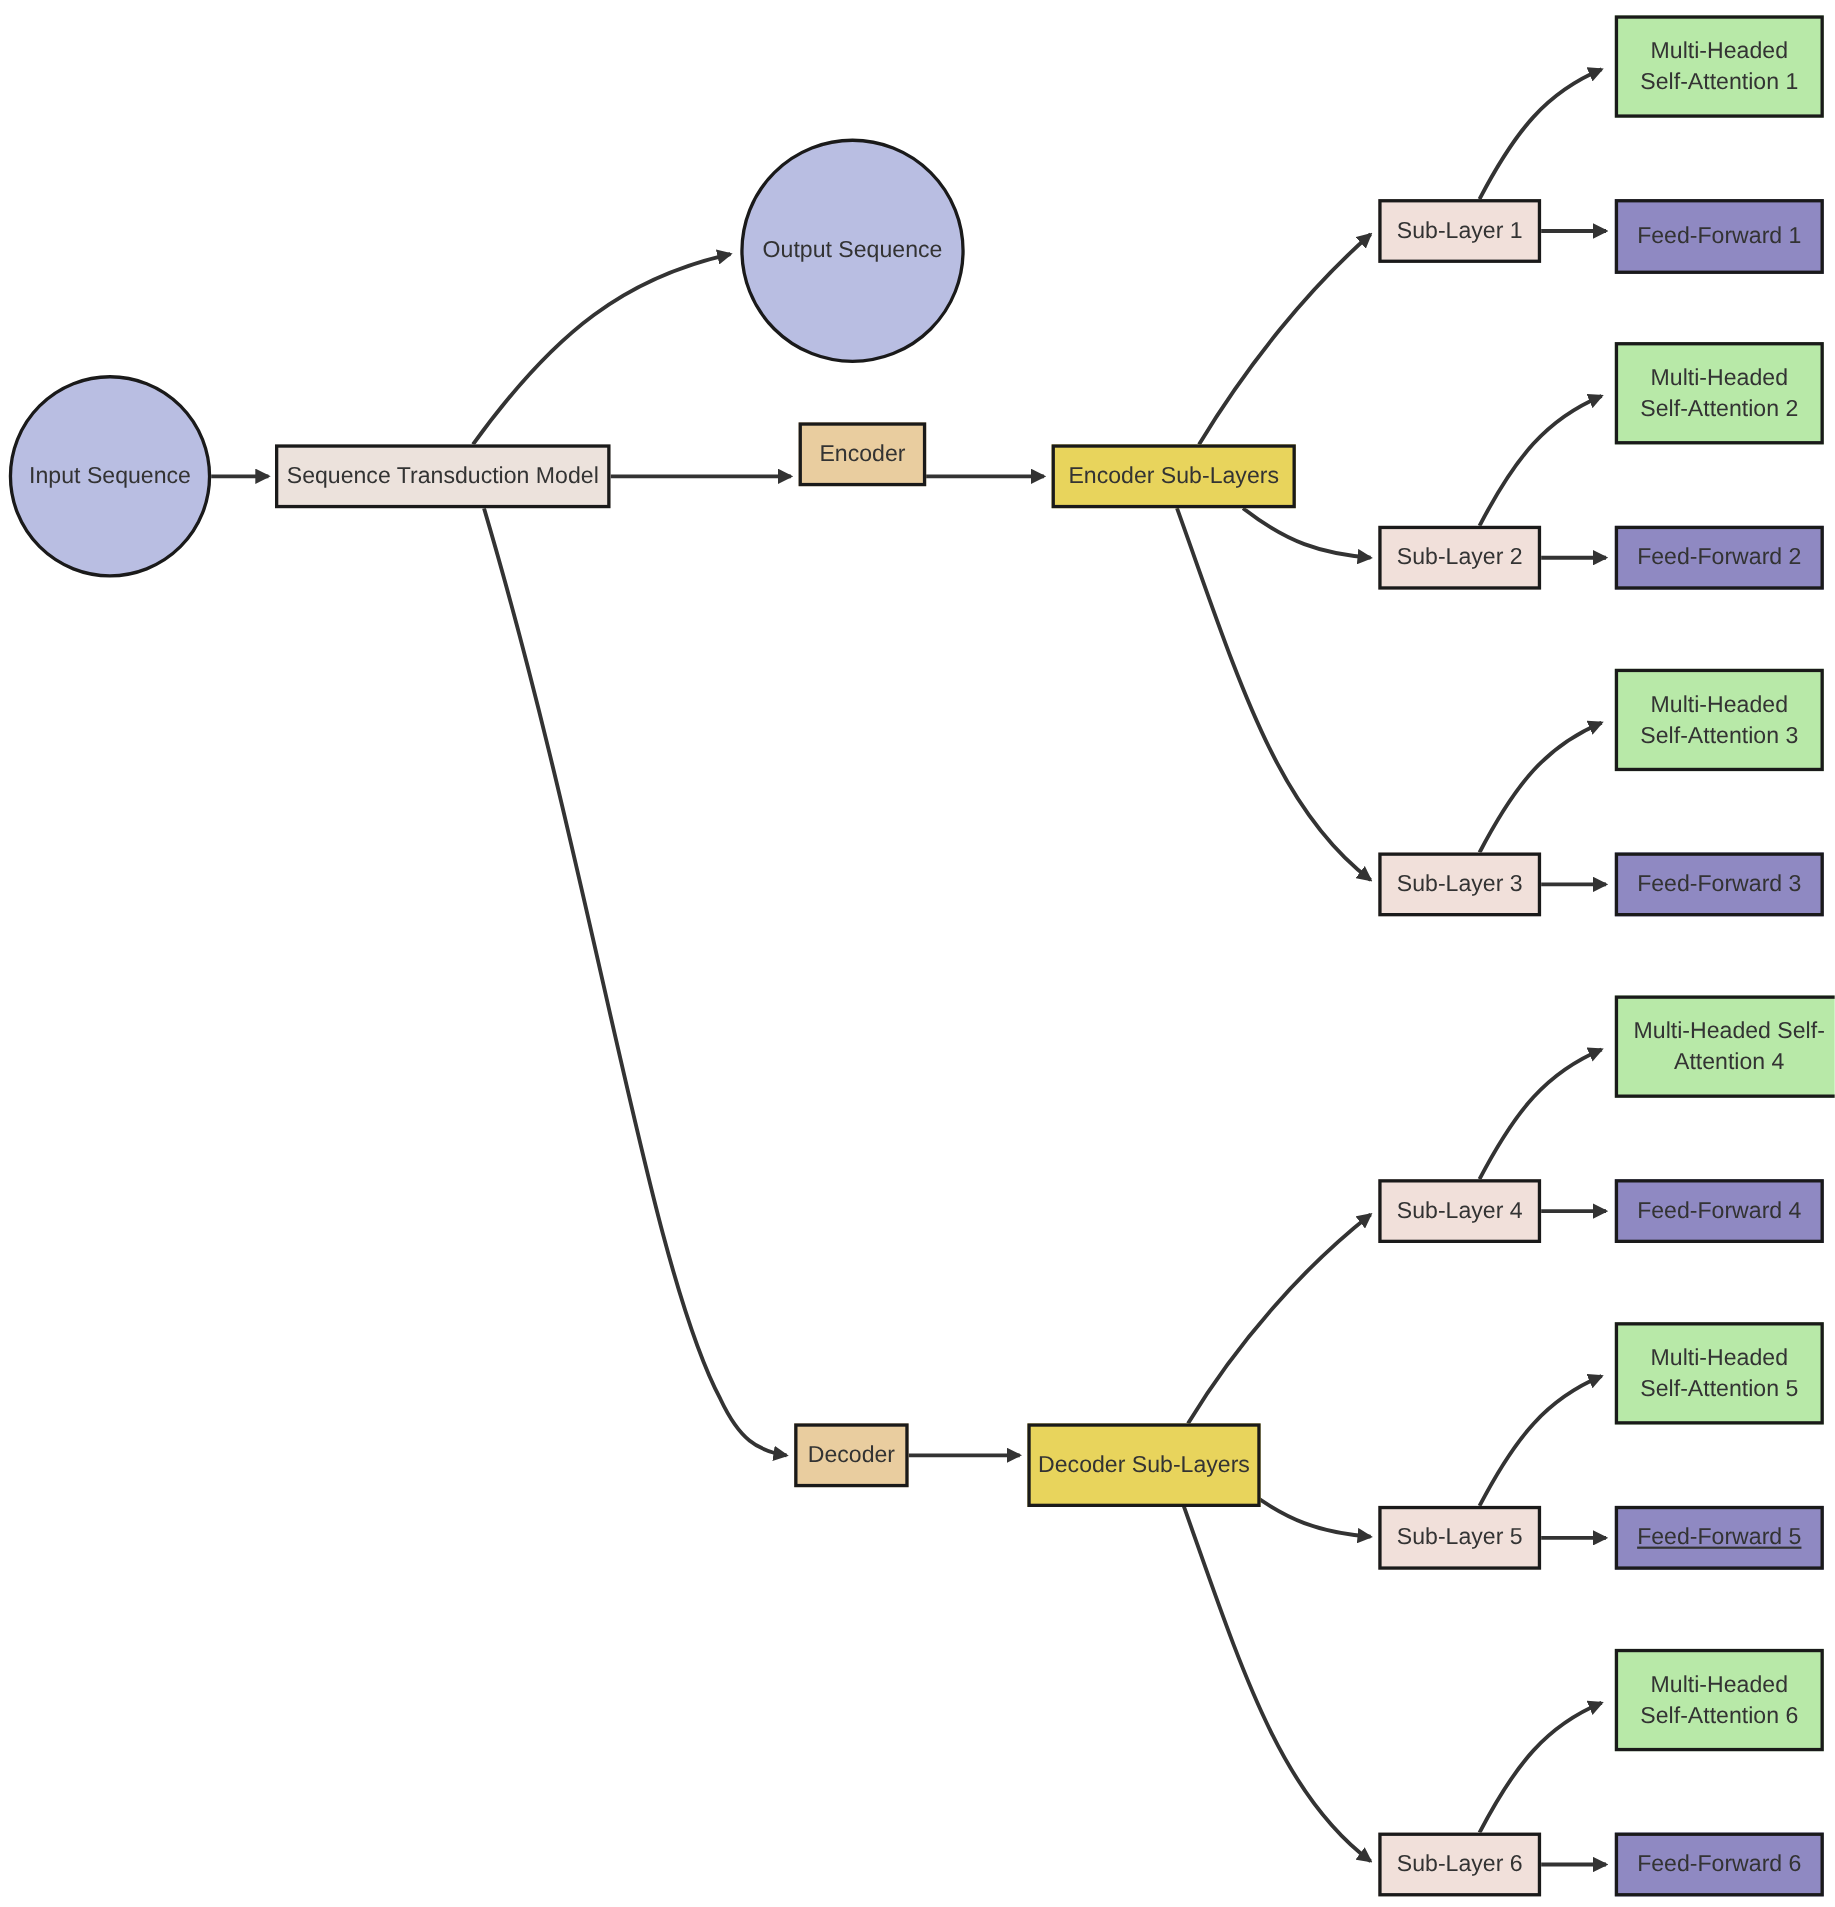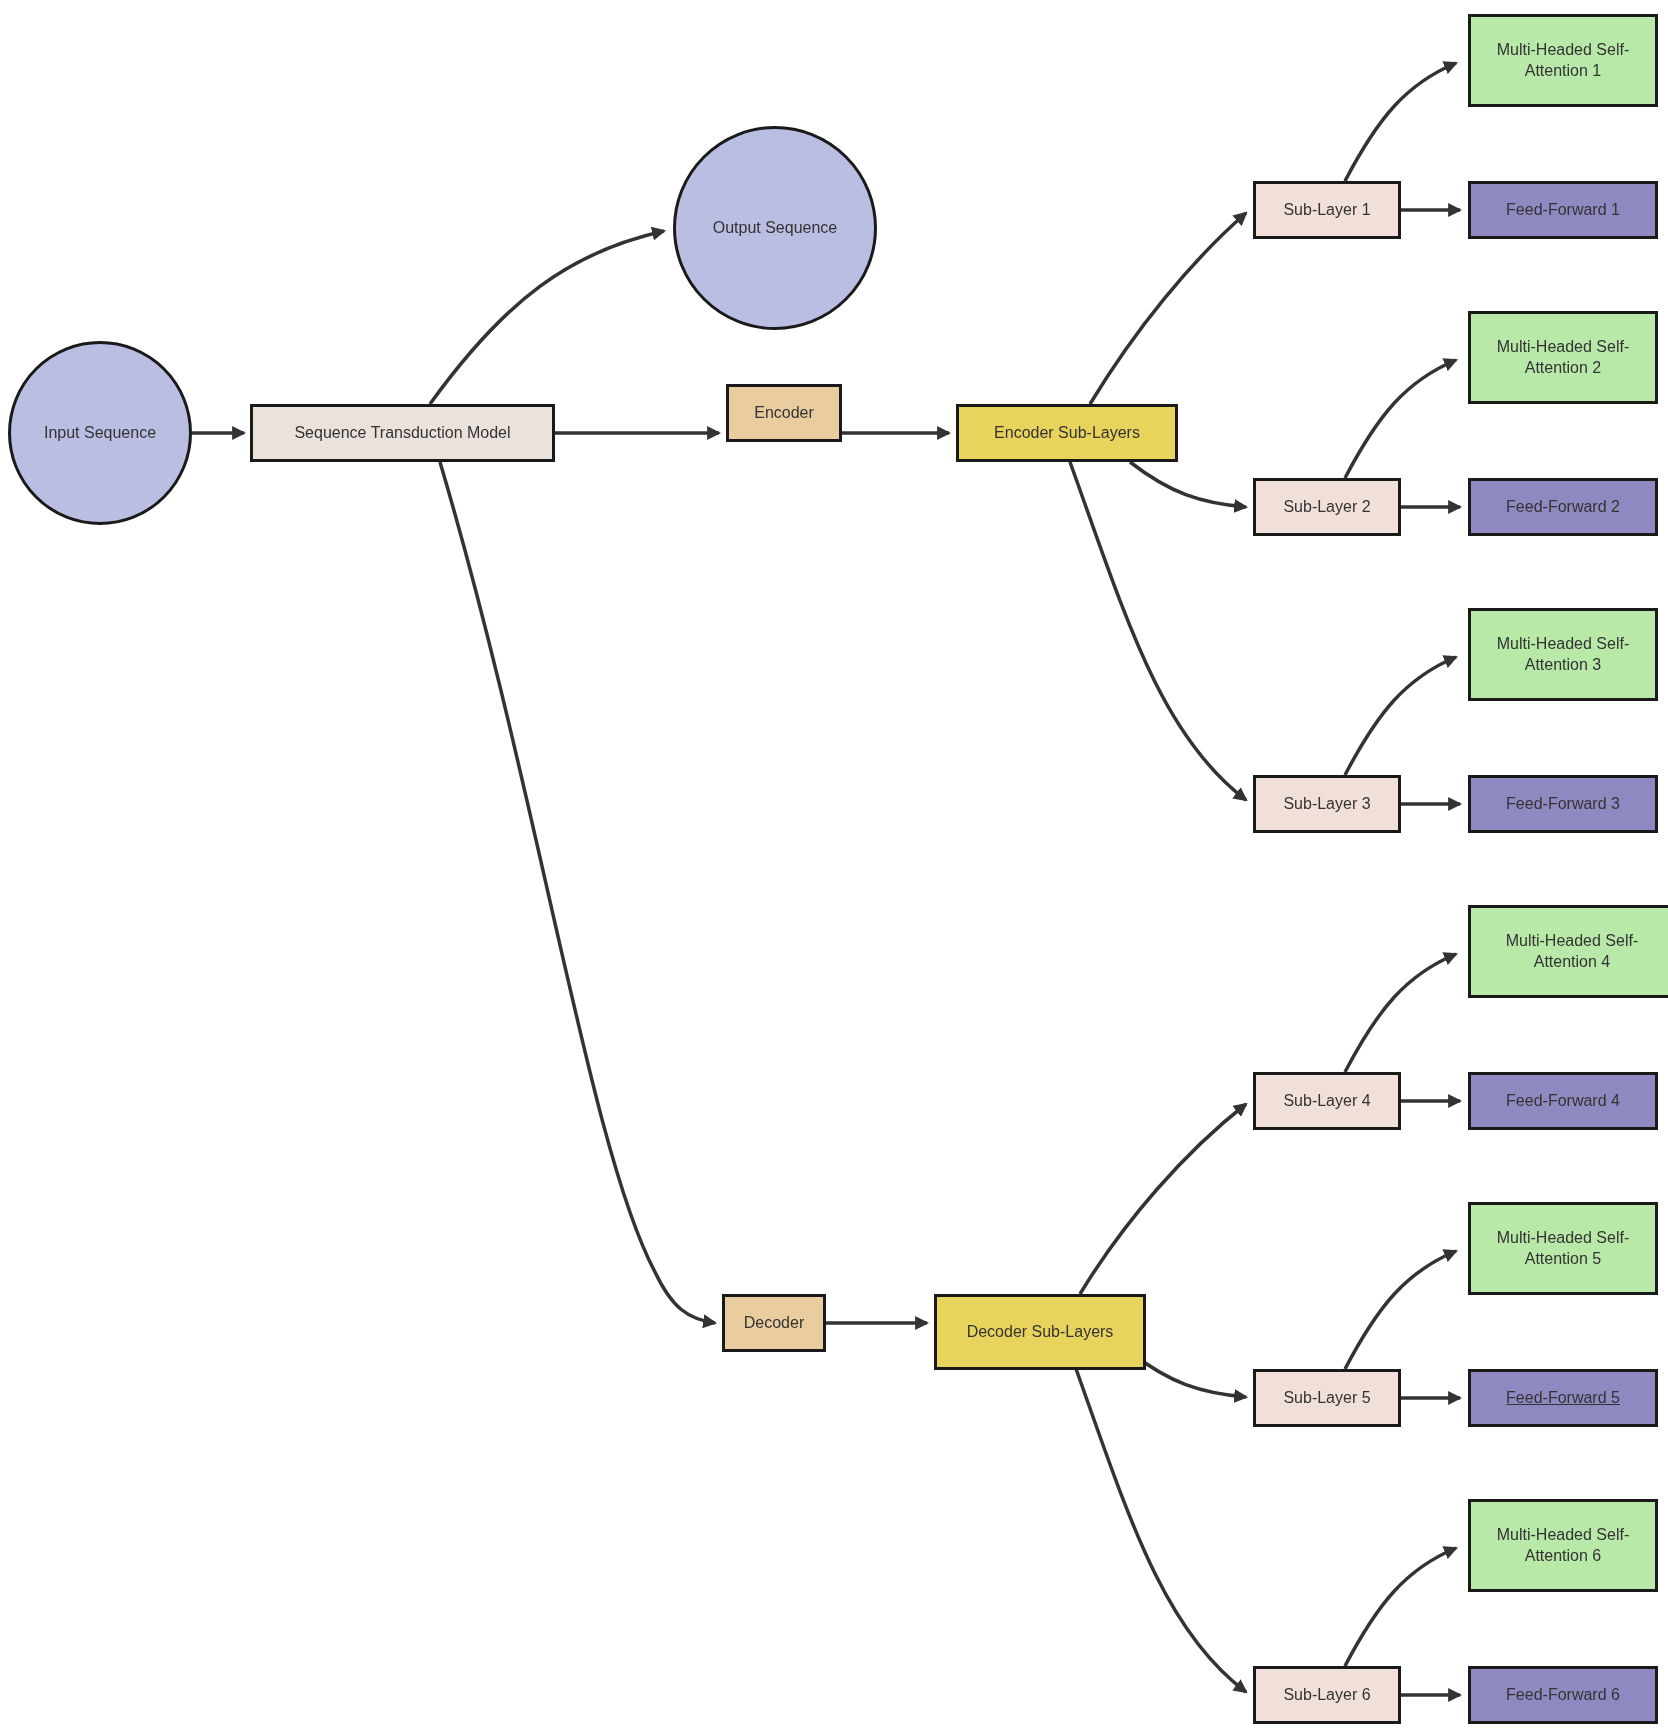--- a/index.html
+++ b/index.html
@@ -31,21 +31,21 @@
   }
   marker path{ fill:var(--edge); stroke:none; }
   .node{
     position:absolute;
     box-sizing:border-box;
     border:3px solid var(--border);
     display:flex;
     align-items:center;
     justify-content:center;
     text-align:center;
-    font-size:16px;
+    font-size:21px;
     line-height:1.3;
     color:var(--text);
   }
   .node.box{ padding:2px 6px; }
   .node.circle{ border-radius:50%; }
   .node.nowrap{ white-space:nowrap; }
 </style>
 </head>
 <body>
 
@@ -100,21 +100,21 @@
   <div class="node box nowrap" style="left: 934px; top: 1294px; width: 212px; height: 76px; background: rgb(232, 212, 92);">Decoder Sub-Layers</div>
 
   <div class="node box nowrap" style="left: 1253px; top: 181px; width: 148px; height: 58px; background: rgb(241, 224, 218);">Sub-Layer 1</div>
   <div class="node box nowrap" style="left: 1253px; top: 478px; width: 148px; height: 58px; background: rgb(241, 224, 218);">Sub-Layer 2</div>
   <div class="node box nowrap" style="left: 1253px; top: 775px; width: 148px; height: 58px; background: rgb(241, 224, 218);">Sub-Layer 3</div>
   <div class="node box nowrap" style="left: 1253px; top: 1072px; width: 148px; height: 58px; background: rgb(241, 224, 218);">Sub-Layer 4</div>
   <div class="node box nowrap" style="left: 1253px; top: 1369px; width: 148px; height: 58px; background: rgb(241, 224, 218);">Sub-Layer 5</div>
   <div class="node box nowrap" style="left: 1253px; top: 1666px; width: 148px; height: 58px; background: rgb(241, 224, 218);">Sub-Layer 6</div>
 
   <div class="node box" style="left: 1468px; top: 14px; width: 190px; height: 93px; background: rgb(184, 233, 168);">Multi-Headed Self-Attention 1</div>
-  <div class="node box nowrap" style="left: 1468px; top: 181px; width: 190px; height: 58px; background: rgb(143, 137, 194);">Feed-Forward 1</div>
+  <div class="node box nowrap" style="left: 1468px; top: 181px; width: 190px; height: 68px; background: rgb(143, 137, 194);">Feed-Forward 1</div>
 
   <div class="node box" style="left: 1468px; top: 311px; width: 190px; height: 93px; background: rgb(184, 233, 168);">Multi-Headed Self-Attention 2</div>
   <div class="node box nowrap" style="left: 1468px; top: 478px; width: 190px; height: 58px; background: rgb(143, 137, 194);">Feed-Forward 2</div>
 
   <div class="node box" style="left: 1468px; top: 608px; width: 190px; height: 93px; background: rgb(184, 233, 168);">Multi-Headed Self-Attention 3</div>
   <div class="node box nowrap" style="left: 1468px; top: 775px; width: 190px; height: 58px; background: rgb(143, 137, 194);">Feed-Forward 3</div>
 
   <div class="node box" style="left: 1468px; top: 905px; width: 208px; height: 93px; background: rgb(184, 233, 168);">Multi-Headed Self-Attention 4</div>
   <div class="node box nowrap" style="left: 1468px; top: 1072px; width: 190px; height: 58px; background: rgb(143, 137, 194);">Feed-Forward 4</div>
 

